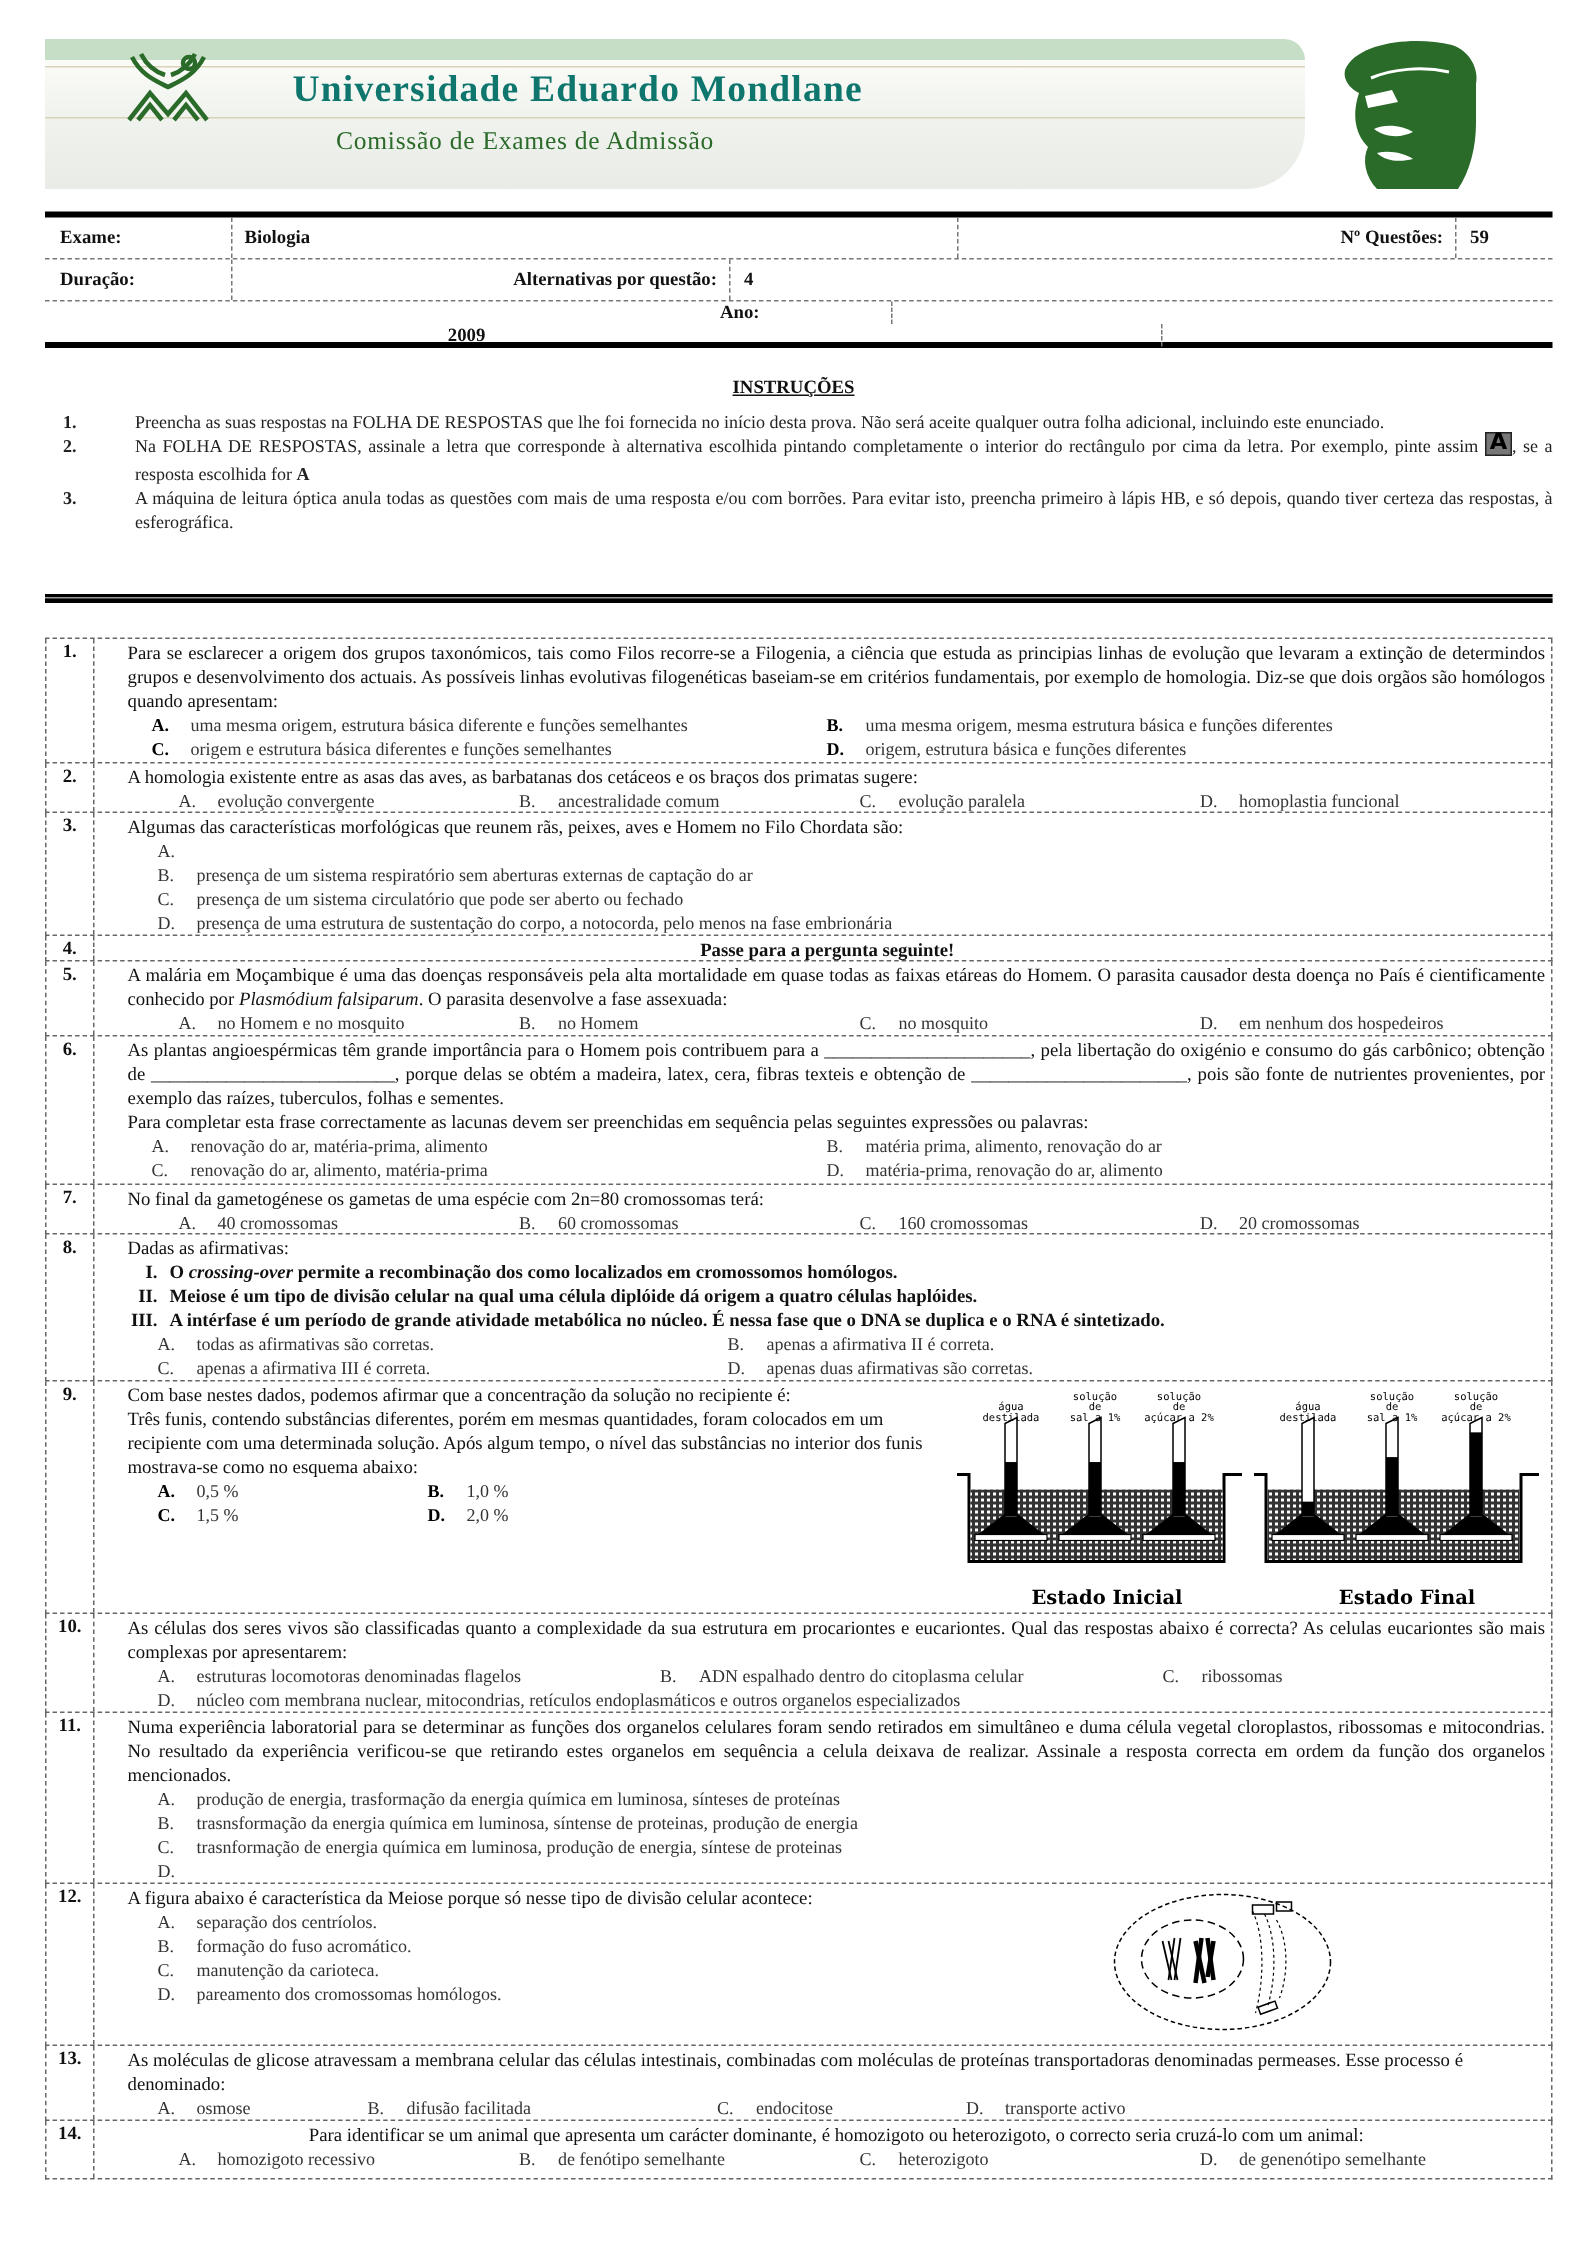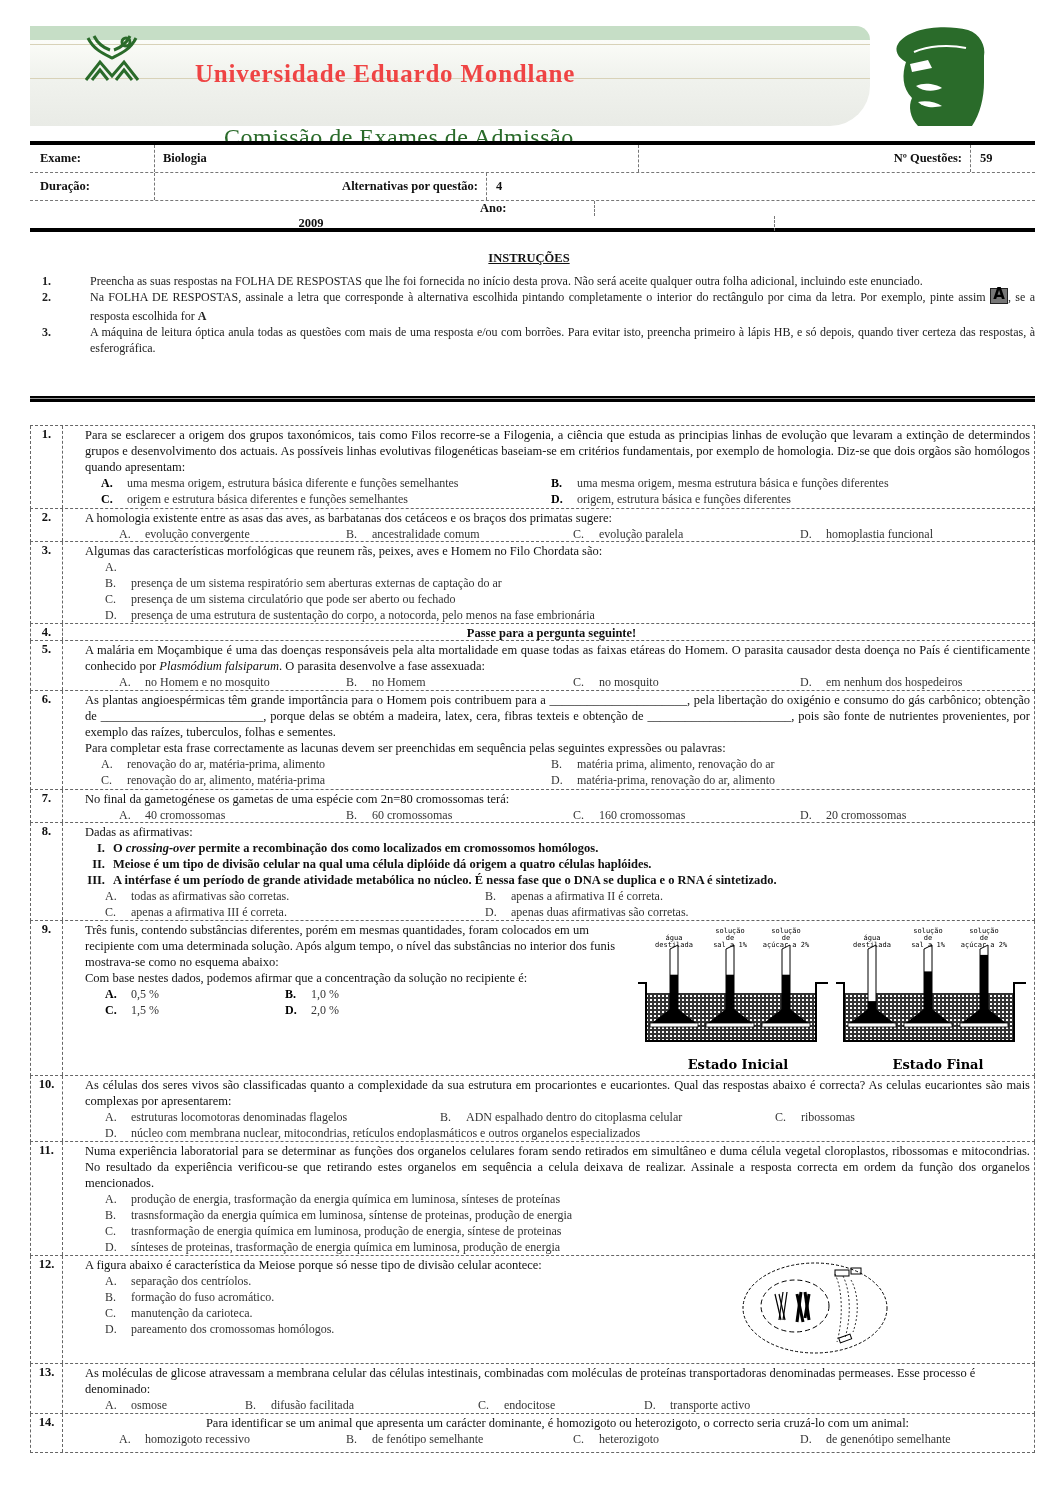--- a/index.html
+++ b/index.html
@@ -6,22 +6,22 @@
   body { width: 1058px; height: 1497px; position: relative; font-family: "Liberation Serif", "DejaVu Serif", serif; color: #111; overflow: hidden; }
 
   
   .banner { position: absolute; left: 30px; top: 26px; width: 880px; height: 100px; }
   .banner .band-top { position: absolute; left: 0; top: 0; width: 840px; height: 14px; background: #c6dec6; border-top-right-radius: 40px; }
   .banner .band-mid { position: absolute; left: 0; top: 14px; width: 840px; height: 86px;
      background: linear-gradient(to bottom, #fbfcf8 0%, #f1f3ee 40%, #e9ebe6 100%); border-bottom-right-radius: 40px; }
   .banner .rule { position: absolute; left: 0; top: 52px; width: 840px; height: 1px; background: #d8d2b8; }
   .banner .rule2 { position: absolute; left: 0; top: 18px; width: 840px; height: 1px; background: #d8d2b8; }
   .logo { position: absolute; left: 52px; top: 6px; width: 60px; height: 52px; }
-  .uni-title { position: absolute; left: 165px; top: 20px; font-size: 25px; font-weight: bold; color: #ef4444; letter-spacing: 0.8px; margin-top: 14px; }
-  .uni-sub { position: absolute; left: 194px; top: 58px; font-size: 24px; color: #2a6b2a; letter-spacing: 0.5px; margin-top: 40px; }
+  .uni-title { position: absolute; left: 165px; top: 20px; font-size: 25px; font-weight: bold; color: #0f766e; letter-spacing: 0.8px; }
+  .uni-sub { position: absolute; left: 194px; top: 58px; font-size: 17px; color: #2a6b2a; letter-spacing: 0.5px; }
   .portrait { position: absolute; left: 888px; top: 22px; width: 110px; height: 104px; }
 
   
   .info { position: absolute; left: 30px; top: 141px; width: 1005px; border-top: 4px solid #000; border-bottom: 4px solid #000; }
   .info-row { display: flex; height: 27px; border-bottom: 1px dashed #777; align-items: center; font-size: 12.5px; }
   .info-row:last-child { border-bottom: none; flex-direction: column; }
   .info-row > div { height: 100%; display: flex; align-items: center; box-sizing: border-box; }
   .c1 { width: 125px; padding-left: 10px; border-right: 1px dashed #777; }
   .c2 { width: 484px; padding-left: 8px; border-right: 1px dashed #777; }
   .c3 { width: 332px; justify-content: flex-end; padding-right: 8px; border-right: 1px dashed #777; font-weight: bold; }
@@ -319,22 +319,22 @@
             <span class="lt">D.</span>
             <span>apenas duas afirmativas são corretas.</span>
           </div>
       </div>
     </div>
   </div>
 
   <div class="q" style="height:154px; position:relative;">
     <div class="qn">9.</div>
     <div class="qb" style="position:relative;">
+      <div class="stem" style="width:560px; text-align:left;">Com base nestes dados, podemos afirmar que a concentração da solução no recipiente é:</div>
       <div class="stem" style="width:540px; text-align:left;">Três funis, contendo substâncias diferentes, porém em mesmas quantidades, foram colocados em um recipiente com uma determinada solução. Após algum tempo, o nível das substâncias no interior dos funis mostrava-se como no esquema abaixo:</div>
-      <div class="stem" style="width:560px; text-align:left;">Com base nestes dados, podemos afirmar que a concentração da solução no recipiente é:</div>
       <div class="opts bold-opts" style="grid-template-columns: 180px 180px; padding-left:32px;">
         <div class="opt">
             <span class="lt">A.</span>
             <span>0,5 %</span>
           </div>
         <div class="opt">
             <span class="lt">B.</span>
             <span>1,0 %</span>
           </div>
         <div class="opt">
@@ -444,21 +444,20 @@
         <div class="opt">
             <span class="lt">B.</span>
             <span>trasnsformação da energia química em luminosa, síntense de proteinas, produção de energia</span>
           </div>
         <div class="opt">
             <span class="lt">C.</span>
             <span>trasnformação de energia química em luminosa, produção de energia, síntese de proteinas</span>
           </div>
         <div class="opt">
             <span class="lt">D.</span>
-            <span>sínteses de proteinas, trasformação de energia química em luminosa, produção de energia</span>
           </div>
       </div>
     </div>
   </div>
 
   <div class="q" style="height:107px;">
     <div class="qn">12.</div>
     <div class="qb" style="position:relative;">
       <div class="stem">A figura abaixo é característica da Meiose porque só nesse tipo de divisão celular acontece:</div>
       <div class="opts g1">

